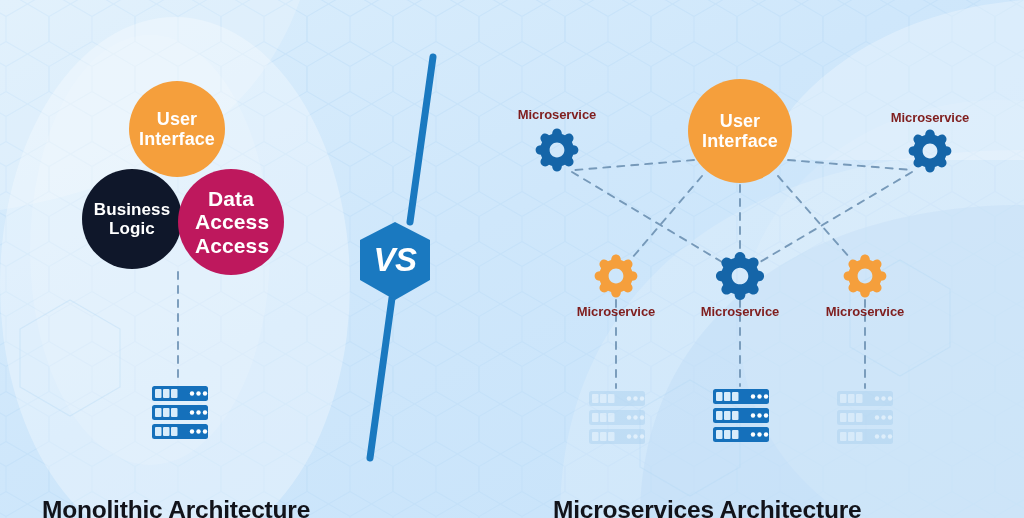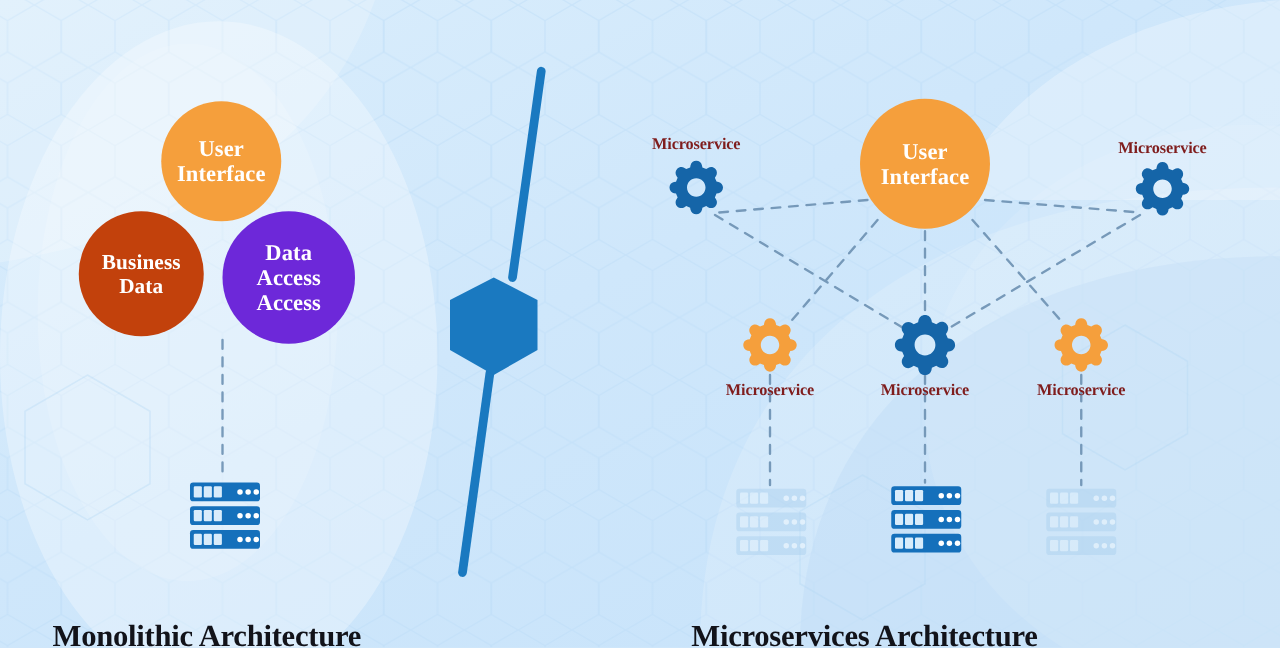--- a/index.html
+++ b/index.html
@@ -2,21 +2,21 @@
 <html><head>
 <meta charset="utf-8">
 <style>
   html,body{margin:0;padding:0;}
   body{
     width:1024px;height:518px;overflow:hidden;
     font-family:"Liberation Sans", sans-serif;
     background:#cfe6fa;
     position:relative;
   }
-  #stage{position:absolute;inset:0;width:1024px;height:478px;font-family:Liberation Serif, serif;}
+  #stage{position:absolute;inset:0;width:1024px;height:478px;}
   .bg-svg{position:absolute;inset:0;width:1024px;height:518px;}
   .layer{position:absolute;inset:0;width:1024px;height:518px;}
 
   .circle{
     position:absolute;border-radius:50%;
     display:flex;align-items:center;justify-content:center;
     text-align:center;color:#fff;font-weight:bold;line-height:1.12;
     letter-spacing:.1px;
   }
   .circle span{display:block;}
@@ -109,28 +109,28 @@
     </g>
   </svg>
 
   <div class="circle" style="left:129px;top:81px;width:96px;height:96px;background:#f59f3c;font-size:18px;">
     <div>
       <span>User</span>
       <span>Interface</span>
     </div>
   </div>
 
-  <div class="circle" style="left:63px;top:169px;width:100px;height:100px;background:#c2410c;font-size:17px;">
+  <div class="circle" style="left:82px;top:169px;width:100px;height:100px;background:#0f172a;font-size:17px;">
     <div>
       <span>Business</span>
-      <span>Data</span>
-    </div>
-  </div>
-
-  <div class="circle" style="left:178px;top:169px;width:106px;height:106px;background:#6d28d9;font-size:18px;">
+      <span>Logic</span>
+    </div>
+  </div>
+
+  <div class="circle" style="left:178px;top:169px;width:106px;height:106px;background:#be185d;font-size:21px;">
     <div style="width:72px;">
       <span>Data Access</span>
       <span>Access</span>
     </div>
   </div>
 
   <svg class="server" style="left:150px;top:385px;" width="60" height="58" viewBox="0 0 60 58">
     <g>
       <rect x="2" y="1" width="56" height="15" rx="2.5" fill="#1570bb"></rect>
       <rect x="2" y="20" width="56" height="15" rx="2.5" fill="#1570bb"></rect>
@@ -158,20 +158,23 @@
           <circle cx="55" cy="46.5" r="2.2"></circle>
       </g>
     </g>
   </svg>
 
   <svg class="layer" viewBox="0 0 1024 518">
     <line x1="433" y1="57" x2="410" y2="222" stroke="#1a79c0" stroke-width="7" stroke-linecap="round"></line>
     <line x1="392" y1="298" x2="370" y2="458" stroke="#1a79c0" stroke-width="7" stroke-linecap="round"></line>
     <path d="M395 222 L430 240 L430 280 L395 300 L360 280 L360 240 Z" fill="#1a79c0"></path>
   </svg>
+  <div class="vs-wrap">
+    <div class="vs-text">VS</div>
+  </div>
 
   <div class="circle" style="left:688px;top:79px;width:104px;height:104px;background:#f59f3c;font-size:18px;">
     <div>
       <span>User</span>
       <span>Interface</span>
     </div>
   </div>
 
   <svg class="gear" style="left:533px;top:126px;" width="48" height="48" viewBox="0 0 48 48">
     <path fill="#1565a8" d="M24 2.6c-2.3 0-4.2 1.6-4.6 3.7l-.3 1.6-3.1 1.3-1.4-.9c-1.9-1.2-4.3-.9-5.8.7-1.6 1.6-1.8 4-.6 5.8l.9 1.4-1.3 3.1-1.6.3C4.1 19.9 2.6 21.8 2.6 24s1.5 4.1 3.6 4.5l1.6.3 1.3 3.1-.9 1.4c-1.2 1.9-.9 4.3.6 5.8 1.6 1.6 4 1.8 5.8.6l1.4-.9 3.1 1.3.3 1.6c.4 2.1 2.3 3.7 4.6 3.7s4.2-1.6 4.6-3.7l.3-1.6 3.1-1.3 1.4.9c1.9 1.2 4.3.9 5.8-.6 1.6-1.6 1.8-4 .6-5.8l-.9-1.4 1.3-3.1 1.6-.3c2.1-.4 3.6-2.3 3.6-4.5s-1.5-4.1-3.6-4.5l-1.6-.3-1.3-3.1.9-1.4c1.2-1.9.9-4.3-.6-5.8-1.6-1.6-4-1.8-5.8-.6l-1.4.9-3.1-1.3-.3-1.6C28.2 4.2 26.3 2.6 24 2.6z M24 16.6c4.1 0 7.4 3.3 7.4 7.4s-3.3 7.4-7.4 7.4-7.4-3.3-7.4-7.4 3.3-7.4 7.4-7.4z"></path>

